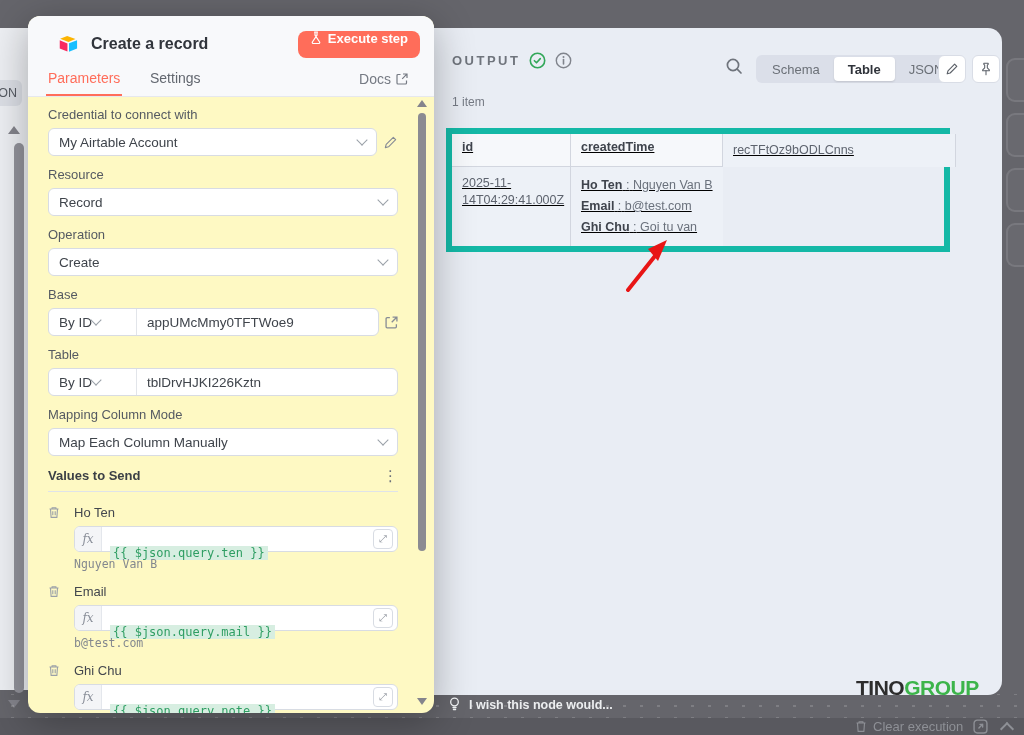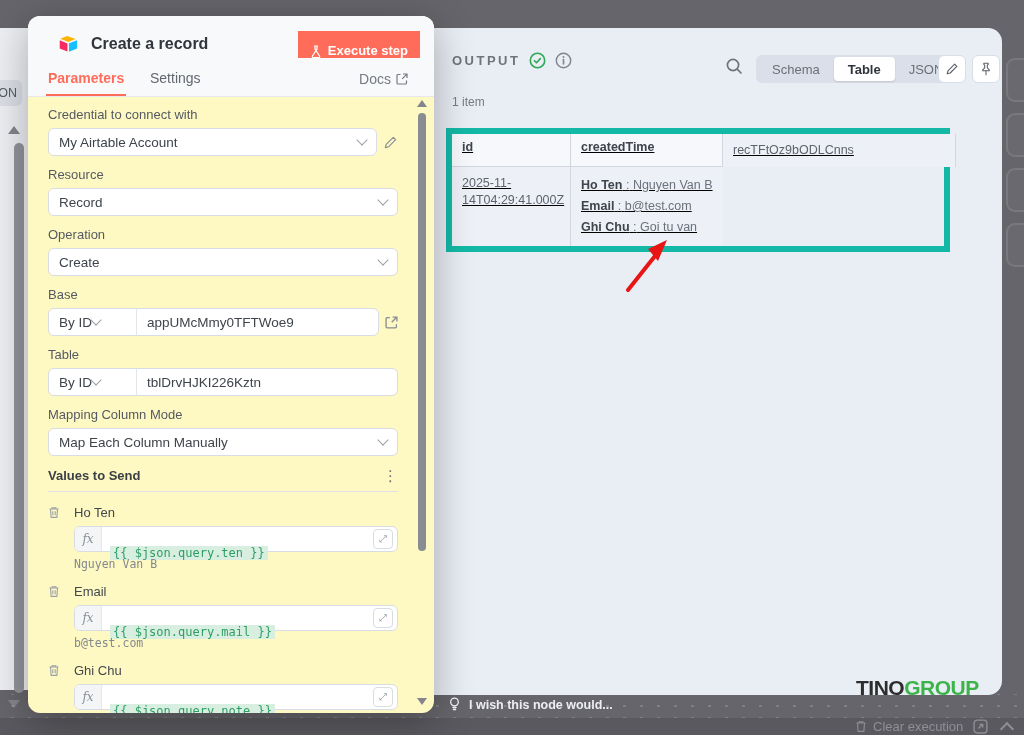--- a/index.html
+++ b/index.html
@@ -48,25 +48,25 @@
   .th:last-child,.td:last-child{border-right:none;}
   .fline{line-height:21px;color:#6a717c;}
   .fline b{color:#3f444d;}
   
   #card{left:28px;top:16px;width:406px;height:697px;background:#fef9c3;border-radius:12px;
         box-shadow:0 8px 40px rgba(0,0,0,.30);overflow:hidden;}
   #card-header{position:absolute;left:0;top:0;right:0;height:80px;background:#f8f9fb;
                border-bottom:1px solid #e6e8ed;}
   #node-title-row{position:absolute;left:30px;top:19px;display:flex;align-items:center;gap:12px;}
   #node-title{font-size:16px;font-weight:bold;color:#31353c;}
-  #execute-btn{position:absolute;right:14px;top:15px;height:27px;background:#ff6d5a;border-radius:0;
-               color:#fff;font-size:13px;font-weight:bold;display:flex;align-items:flex-end;gap:6px;
+  #execute-btn{position:absolute;right:14px;top:15px;height:27px;background:#ff6d5a;border-radius:8px;
+               color:#fff;font-size:13px;font-weight:bold;display:flex;align-items:flex-start;gap:6px;
                padding:0 12px;cursor:pointer;}
   .tab{position:absolute;top:54px;font-size:14px;color:#62676f;cursor:pointer;}
-  #tab-parameters{left:20px;color:#ff6d5a;font-weight:bold;text-align:right;}
+  #tab-parameters{left:20px;color:#ff6d5a;font-weight:normal;text-align:right;}
   #tab-parameters:after{content:"";position:absolute;left:-2px;right:-2px;bottom:-10px;height:2px;background:#ff6d5a;}
   #tab-settings{left:122px;}
   #docs-link{position:absolute;top:55px;right:26px;display:flex;gap:5px;align-items:center;
              font-size:14px;color:#757a83;cursor:pointer;}
   #card-body{position:absolute;left:0;top:81px;right:0;bottom:0;padding:10px 36px 0 20px;box-sizing:border-box;}
   .fgroup{margin-top:11px;}
   .flabel{font-size:13px;color:#555a62;margin-bottom:6px;}
   .fselect{height:28px;border:1px solid #d8dce3;border-radius:6px;background:#fff;display:flex;
            align-items:center;padding:0 10px;box-sizing:border-box;font-size:13.5px;color:#3f444b;
            justify-content:space-between;cursor:pointer;}

